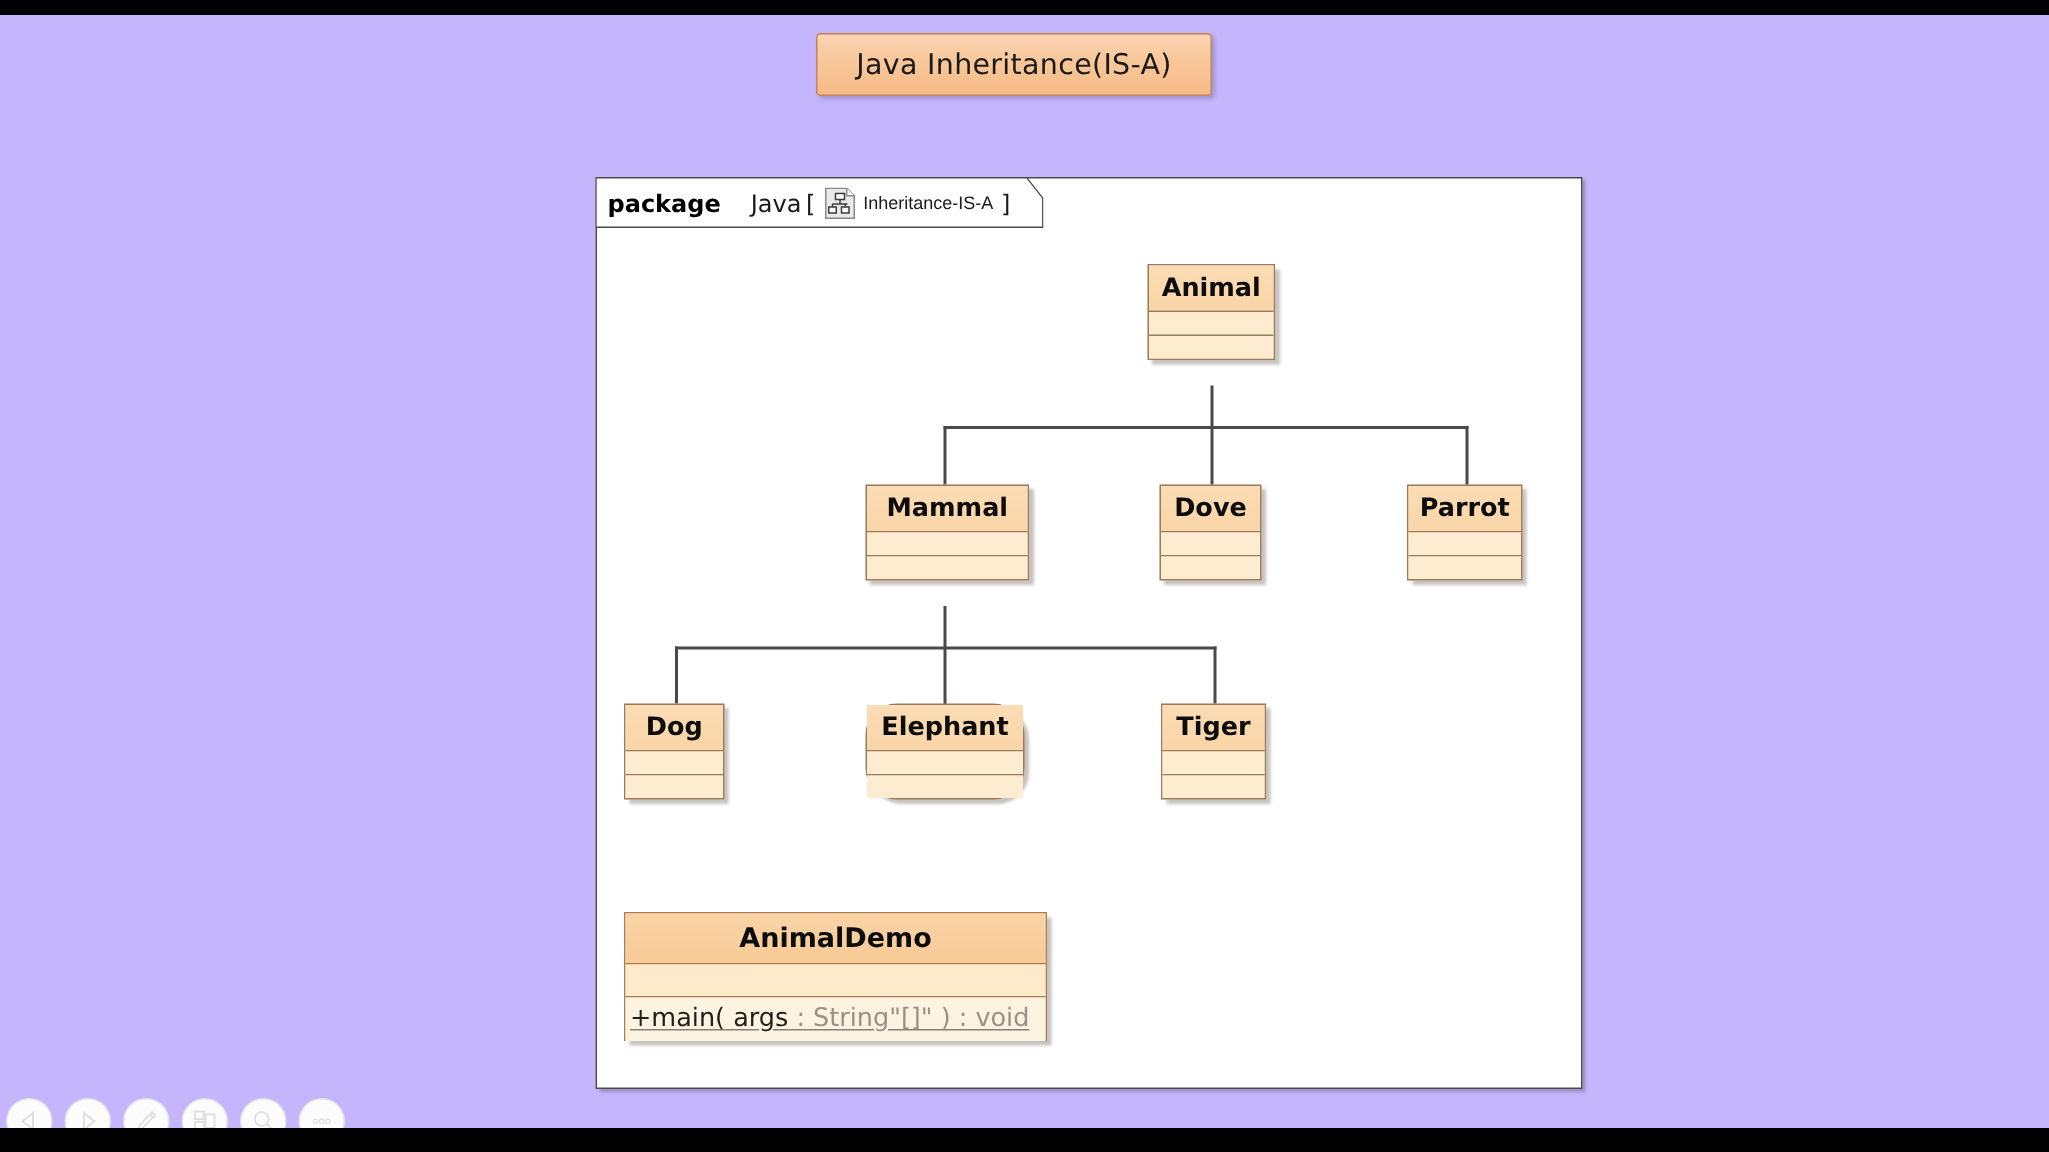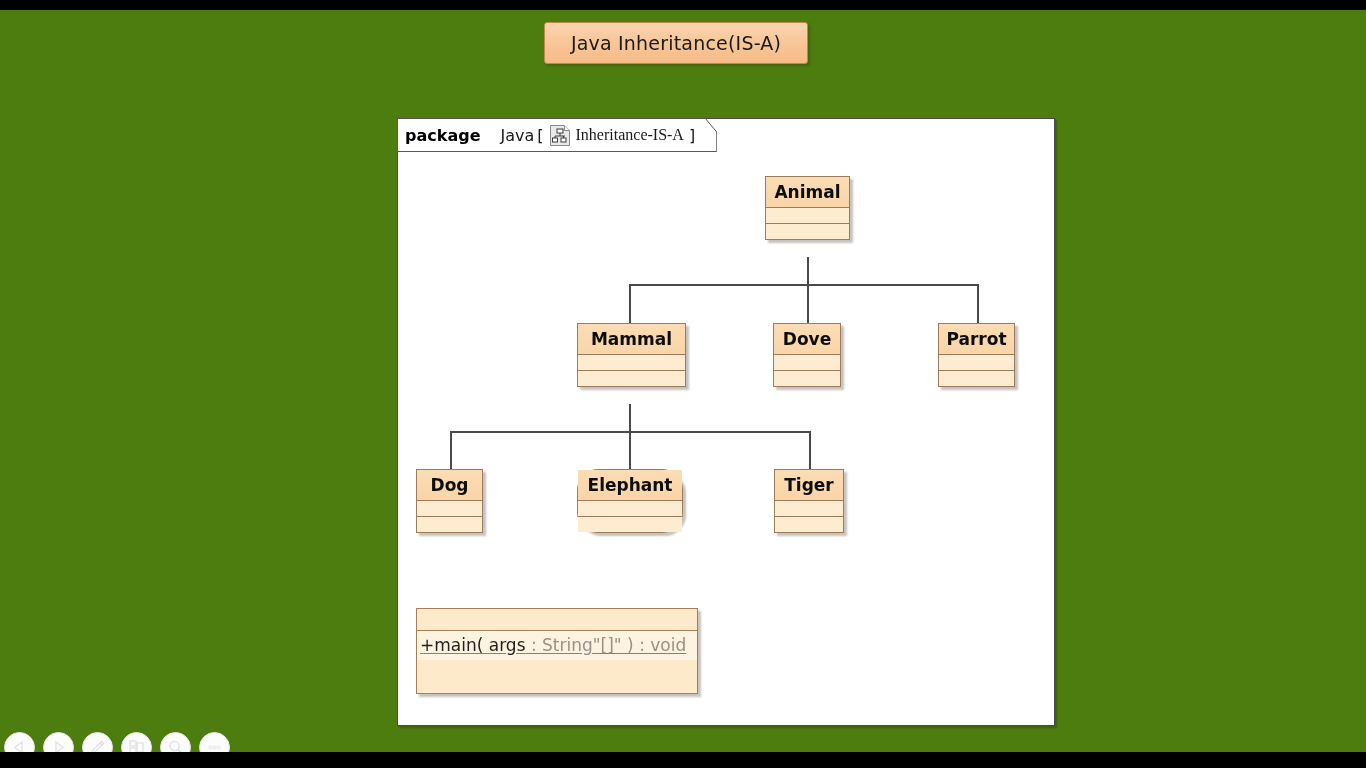--- a/index.html
+++ b/index.html
@@ -21,21 +21,21 @@
     height: 768px;
     background: #000000;
   }
   
   .canvas {
     position: absolute;
     left: 0;
     top: 10px;
     width: 1366px;
     height: 742px;
-    background: #4d7c0f;
+    background: #c4b5fd;
   }
   .letterbox-top {
     position: absolute;
     left: 0; top: 0;
     width: 1366px; height: 10px;
     background: #000000;
   }
   .letterbox-bottom {
     position: absolute;
     left: 0; top: 752px;
@@ -123,22 +123,22 @@
     color: #1a1a1a;
   }
   .pkg-diagram-icon {
     width: 20px;
     height: 21px;
     margin: 0 5px 0 6px;
     display: inline-block;
     flex: 0 0 auto;
   }
   .pkg-diagram-name {
-    font-family: Liberation Serif, serif;
-    font-size: 16px;
+    font-family: Liberation Sans, sans-serif;
+    font-size: 12px;
     color: #1a1a1a;
     margin-left: 1px;
     margin-right: 5px;
   }
 
   
   .uml-class {
     position: absolute;
     box-sizing: border-box;
     border: 1px solid #9a7b5c;
@@ -336,20 +336,21 @@
       <div class="uml-compartment"></div>
     </div>
 
     <div class="uml-class" style="left:774px; top:459px; width:70px; height:64px;">
       <div class="uml-name">Tiger</div>
       <div class="uml-compartment"></div>
       <div class="uml-compartment"></div>
     </div>
 
     <div class="uml-class demo" style="left:416px; top:598px; width:282px; height:86px;">
+      <div class="uml-name">AnimalDemo</div>
       <div class="uml-compartment"></div>
       <div class="uml-method">
         <span class="mth-strong">+main( args</span><span class="mth-dim"> : String"[]" ) : void</span>
       </div>
     </div>
 
     <div class="toolbar">
 
       <div class="tb-btn">
         <span>

